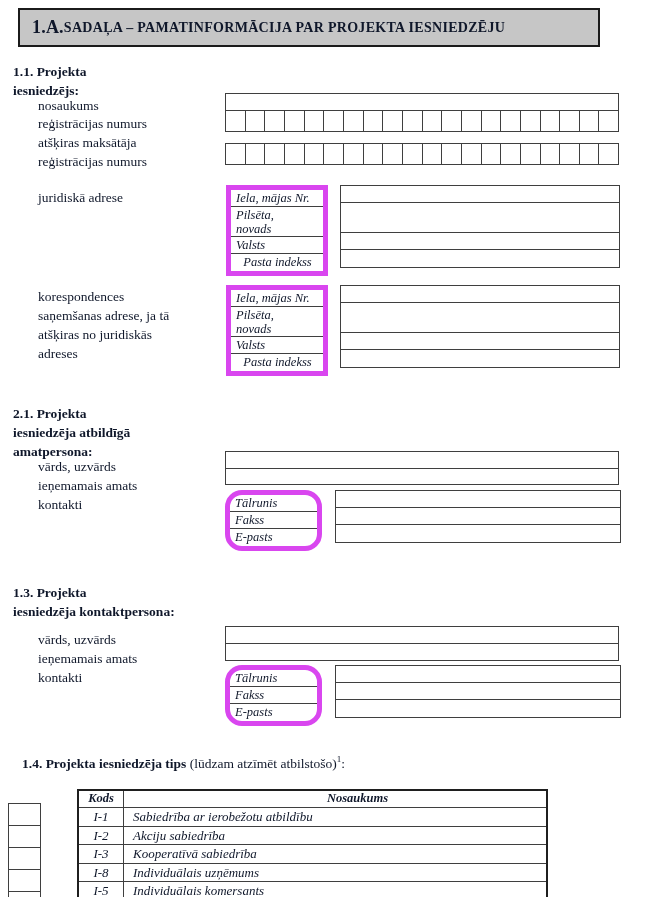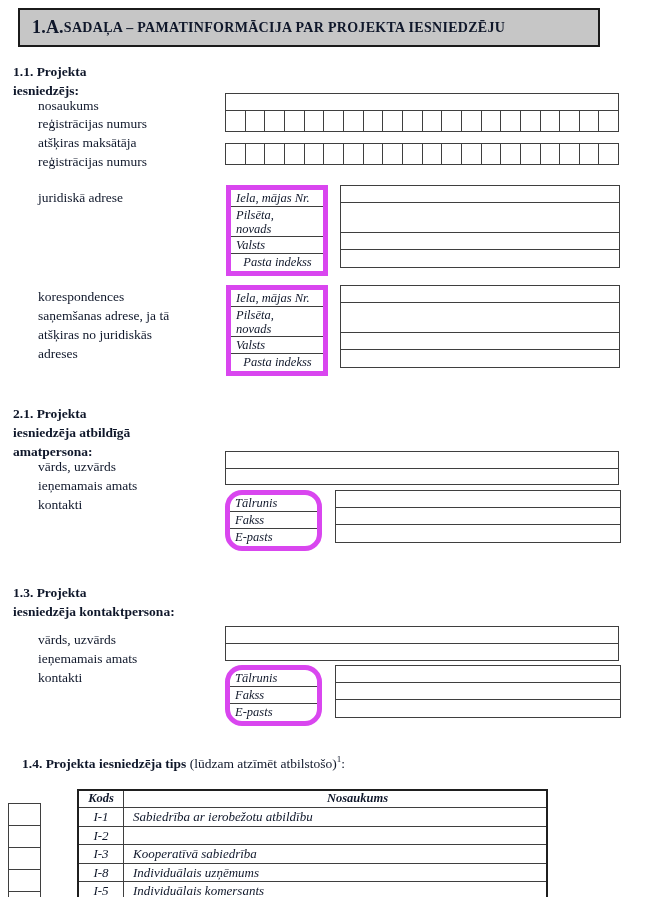--- a/index.html
+++ b/index.html
@@ -213,20 +213,21 @@
     <div class="tt-row head">
       <div class="tt-kods">Kods</div>
       <div class="tt-nos">Nosaukums</div>
     </div>
     <div class="tt-row data">
       <div class="tt-kods">I-1</div>
       <div class="tt-nos">Sabiedrība ar ierobežotu atbildību</div>
     </div>
     <div class="tt-row data">
       <div class="tt-kods">I-2</div>
+      <div class="tt-nos">Akciju sabiedrība</div>
     </div>
     <div class="tt-row data">
       <div class="tt-kods">I-3</div>
       <div class="tt-nos">Kooperatīvā sabiedrība</div>
     </div>
     <div class="tt-row data">
       <div class="tt-kods">I-8</div>
       <div class="tt-nos">Individuālais uzņēmums</div>
     </div>
     <div class="tt-row data">

